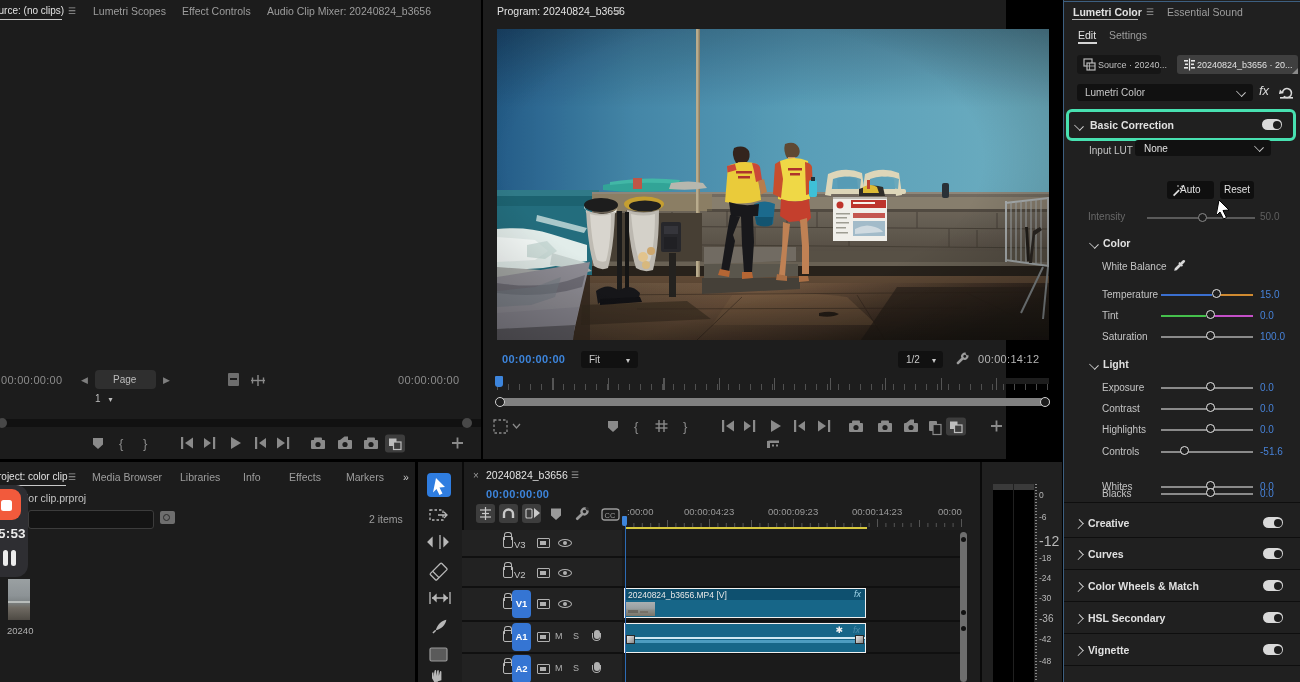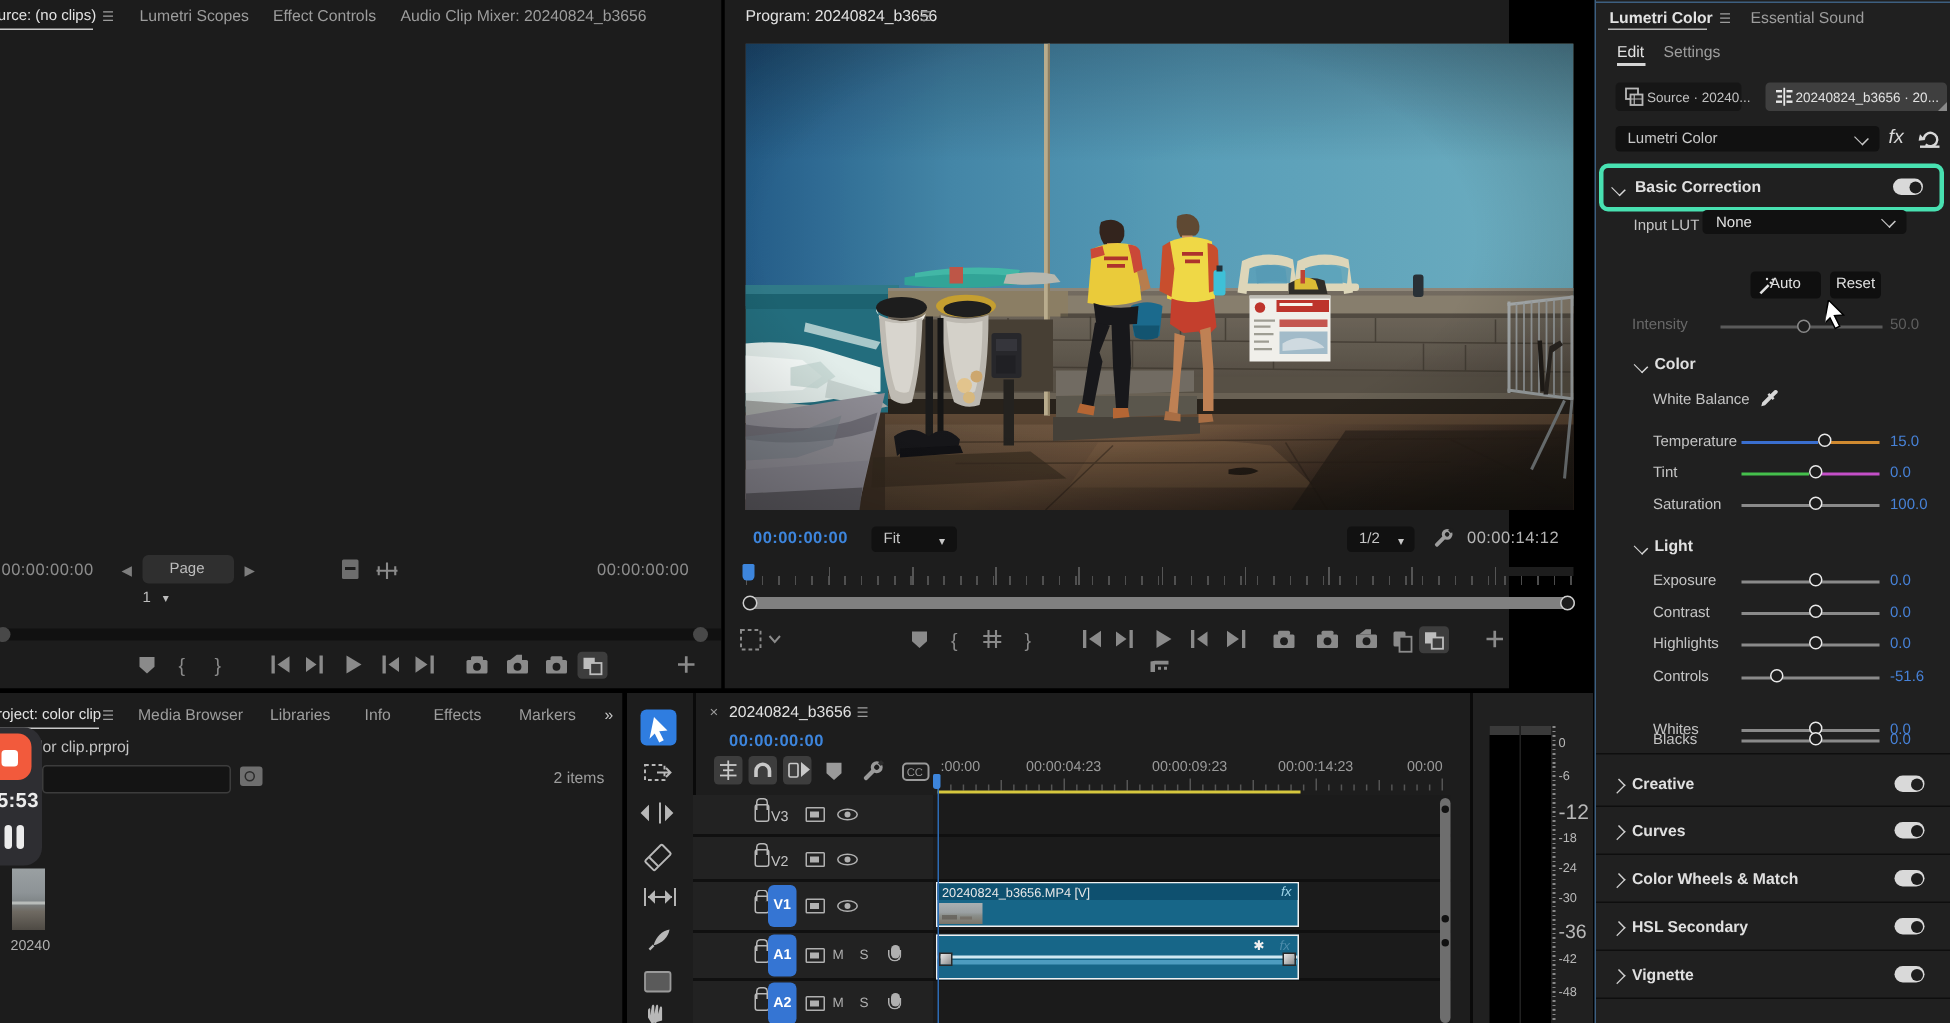--- a/index.html
+++ b/index.html
@@ -589,21 +589,21 @@
   <div class="a" style="left:34px;top:22px;width:20px;height:198px;background:#000"></div>
   <div class="a" style="left:13px;top:22px;width:20px;height:6px;background:#3a3a3a"></div>
   <div class="a" style="left:34px;top:22px;width:20px;height:6px;background:#3a3a3a"></div>
   <div class="a" style="left:55px;top:22px;width:2px;height:198px;background:repeating-linear-gradient(#888 0 1px,transparent 1px 3px)"></div>
   <div class="a" style="left:59px;top:28px;color:#b8b8b8;font-size:8.5px">0</div>
   <div class="a" style="left:59px;top:50px;color:#b8b8b8;font-size:8.5px">-6</div>
   <div class="a" style="left:59px;top:71px;color:#b8b8b8;font-size:14px">-12</div>
   <div class="a" style="left:59px;top:91px;color:#b8b8b8;font-size:8.5px">-18</div>
   <div class="a" style="left:59px;top:111px;color:#b8b8b8;font-size:8.5px">-24</div>
   <div class="a" style="left:59px;top:131px;color:#b8b8b8;font-size:8.5px">-30</div>
-  <div class="a" style="left:59px;top:151px;color:#b8b8b8;font-size:13px">-36</div>
+  <div class="a" style="left:59px;top:151px;color:#b8b8b8;font-size:10px">-36</div>
   <div class="a" style="left:59px;top:172px;color:#b8b8b8;font-size:8.5px">-42</div>
   <div class="a" style="left:59px;top:194px;color:#b8b8b8;font-size:8.5px">-48</div>
 </div>
 
 <svg class="a" style="left:418px;top:462px" width="44" height="220" viewBox="0 0 44 220">
   <rect x="9" y="11" width="24" height="24" rx="4" fill="#2f7de0"></rect>
   <path d="M18 16 l9 9 -5.5 0.5 3 6 -3 1.5 -3-6 -3.5 3.5 z" fill="#fff"></path>
   <g stroke="#b8b8b8" stroke-width="1.3" fill="none">
     <rect x="12" y="48" width="13" height="10" stroke-dasharray="2.5 2"></rect>
     <path d="M20 53 h9 m-3 -3 l3 3 -3 3"></path>

